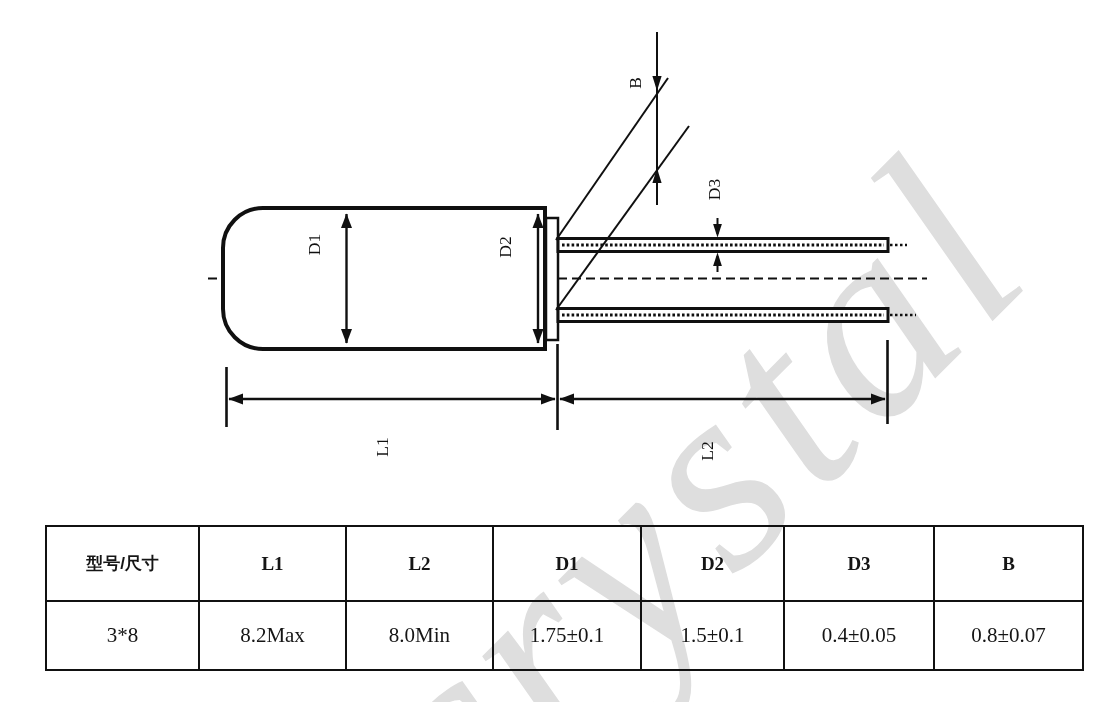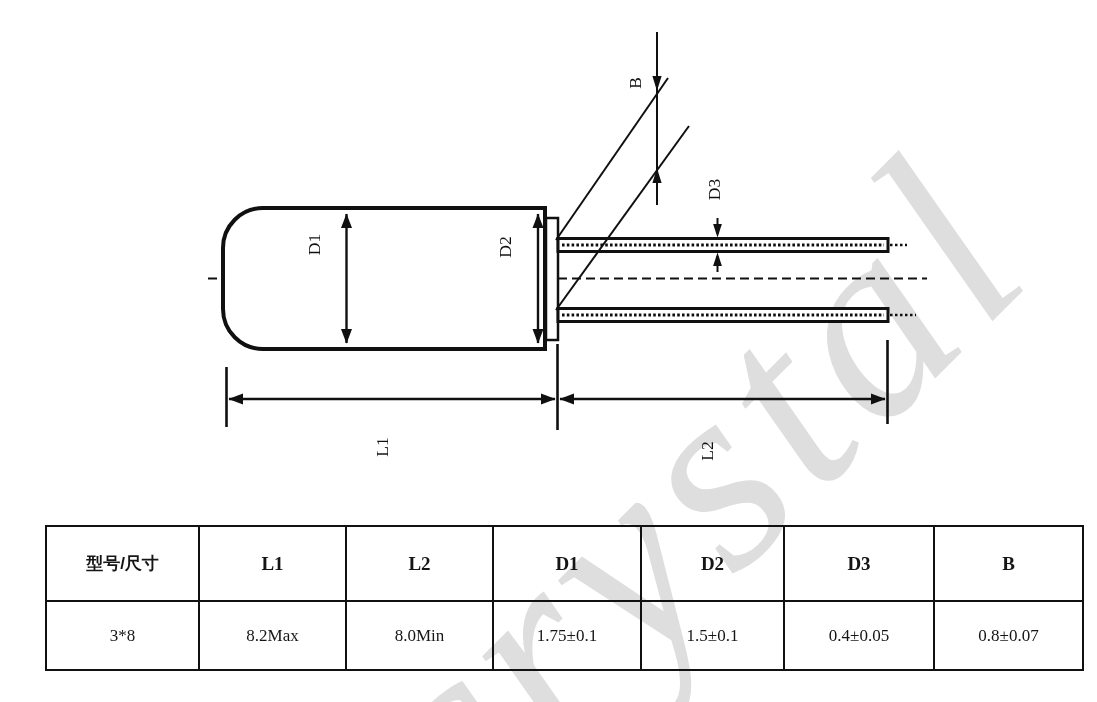--- a/index.html
+++ b/index.html
@@ -64,21 +64,21 @@
     height: 73px;
     font-weight: bold;
     font-size: 19px;
   }
   table.dim tr.hdr td.model {
     font-size: 17px;
     font-family: "Liberation Sans", "DejaVu Sans", sans-serif;
   }
   table.dim tr.val td {
     height: 67px;
-    font-size: 17px;
+    font-size: 21px;
   }
 </style>
 </head>
 <body>
 
 <div id="stage">
 
   <div id="watermark">crystal</div>
 
   <svg id="drawing" width="1097" height="500" viewBox="0 0 1097 500">

